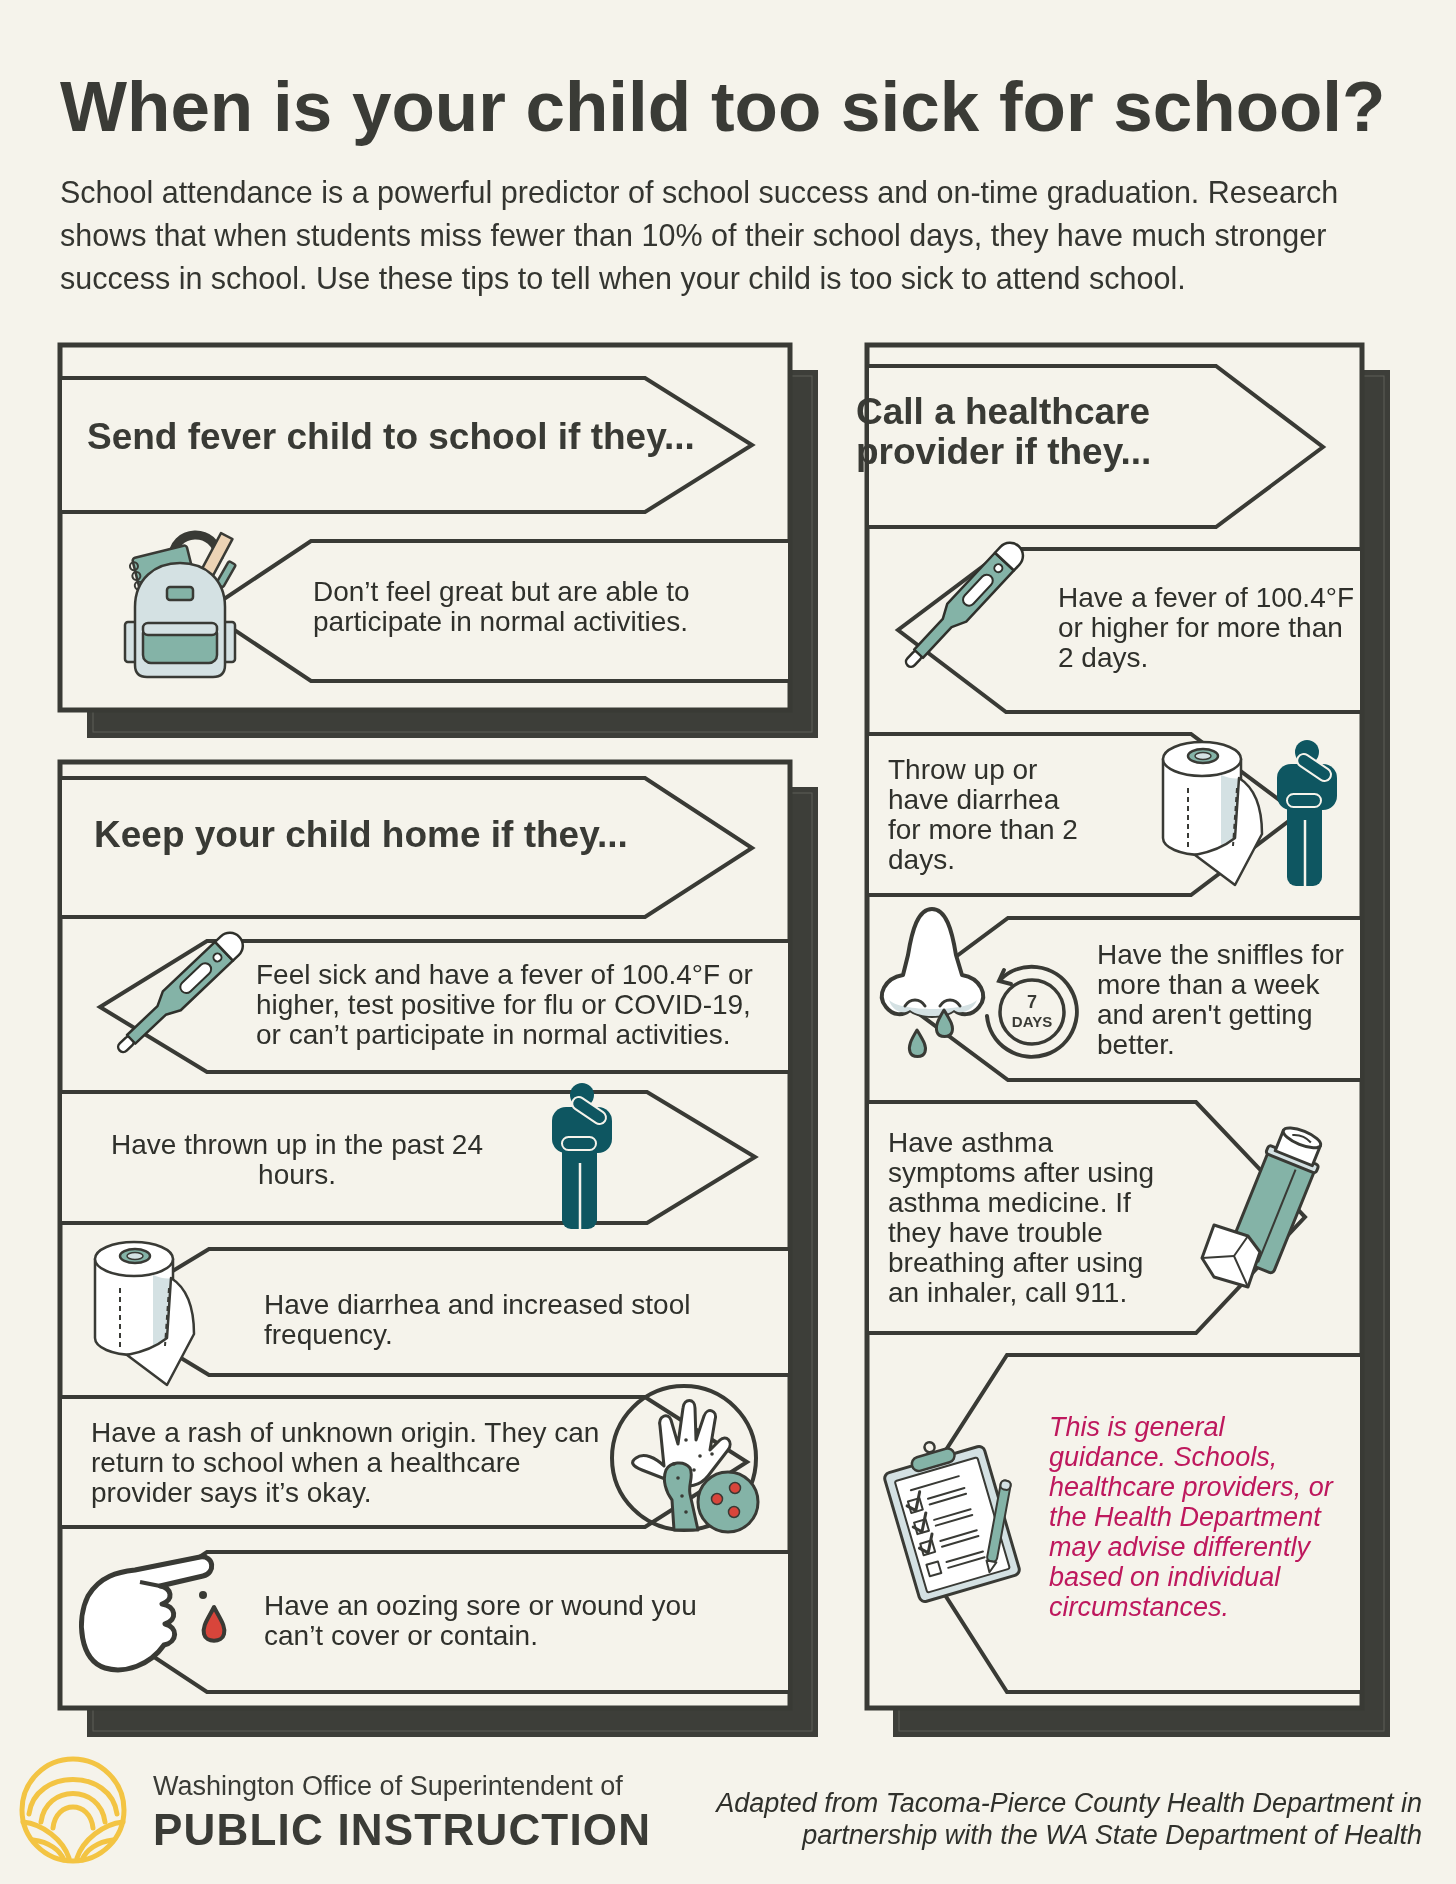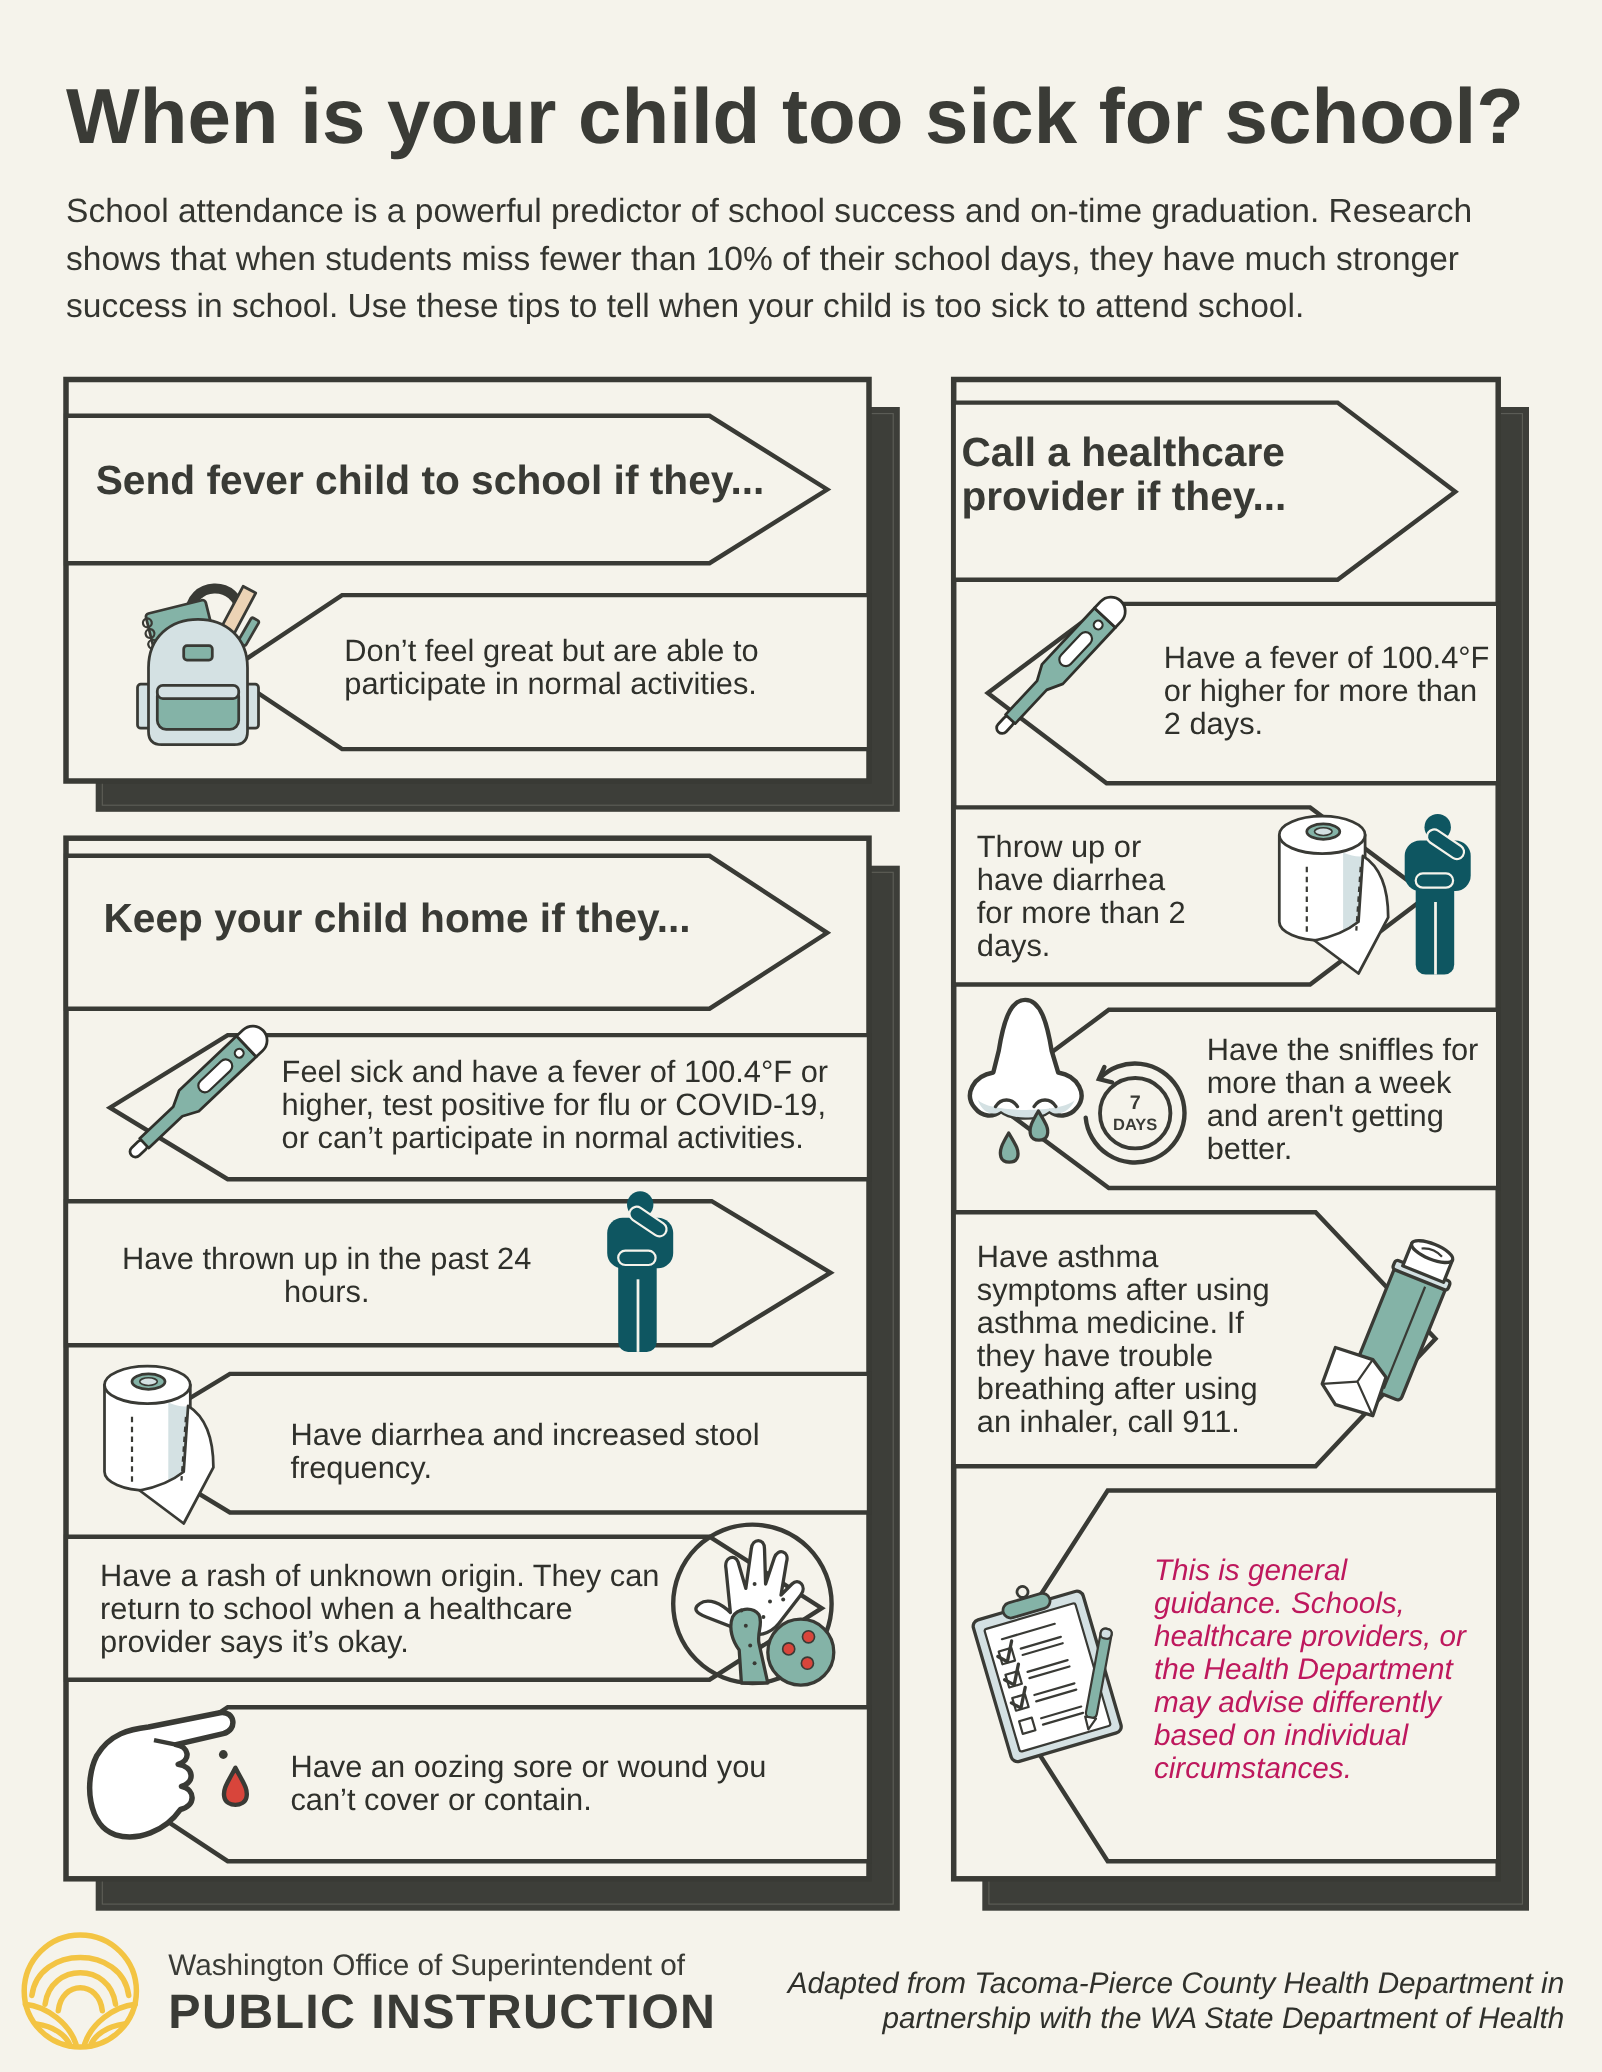--- a/index.html
+++ b/index.html
@@ -253,21 +253,21 @@
 <div class="t bd" style="left:111px;top:1130px;text-align:center;">Have thrown up in the past 24
 hours.</div>
 <div class="t bd" style="left:264px;top:1277px;margin-top:13px;">Have diarrhea and increased stool
 frequency.</div>
 <div class="t bd" style="left:91px;top:1418px;">Have a rash of unknown origin. They can
 return to school when a healthcare
 provider says it’s okay.</div>
 <div class="t bd" style="left:264px;top:1591px;">Have an oozing sore or wound you
 can’t cover or contain.</div>
 
-<div class="t hd" style="left:874px;top:392px;">Call a healthcare
+<div class="t hd" style="left:856px;top:392px;">Call a healthcare
 provider if they...</div>
 <div class="t bd" style="left:1058px;top:583px;">Have a fever of 100.4°F
 or higher for more than
 2 days.</div>
 <div class="t bd" style="left:888px;top:755px;">Throw up or
 have diarrhea
 for more than 2
 days.</div>
 <div class="t bd" style="left:1097px;top:940px;">Have the sniffles for
 more than a week

